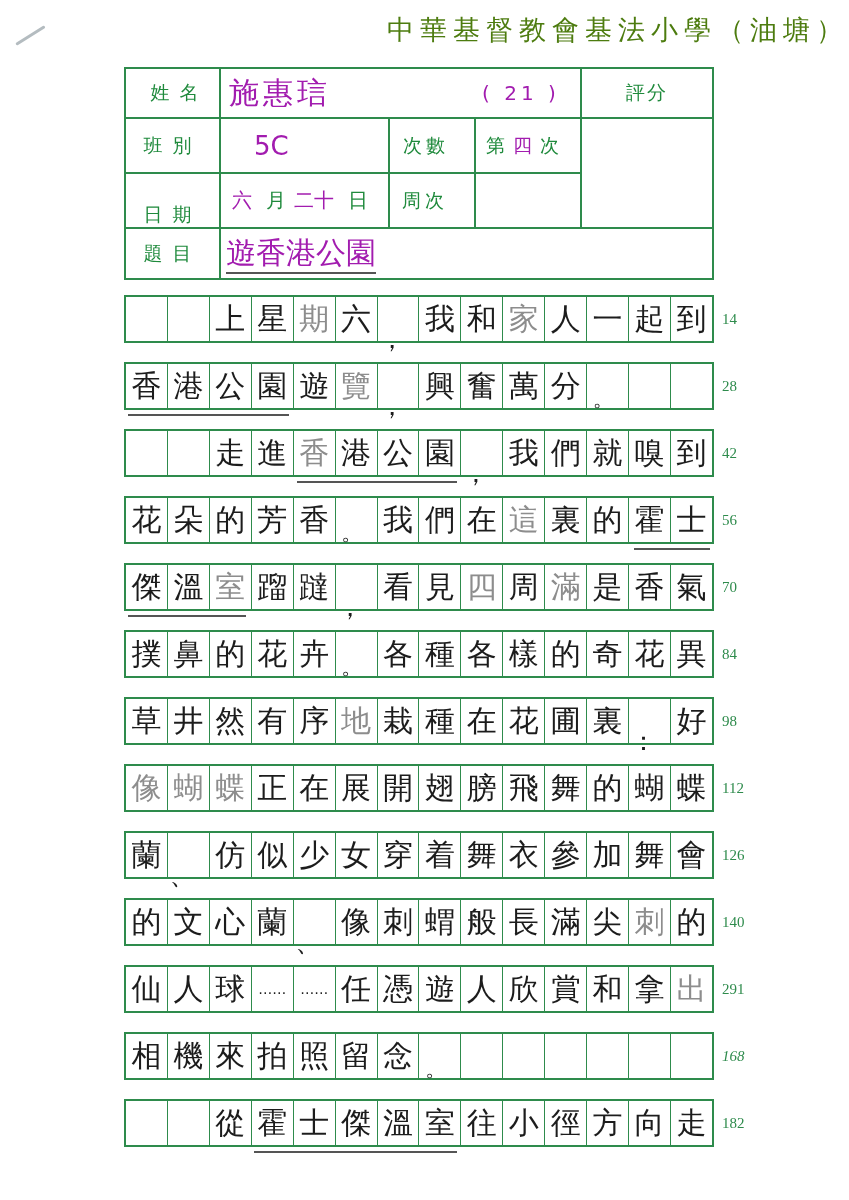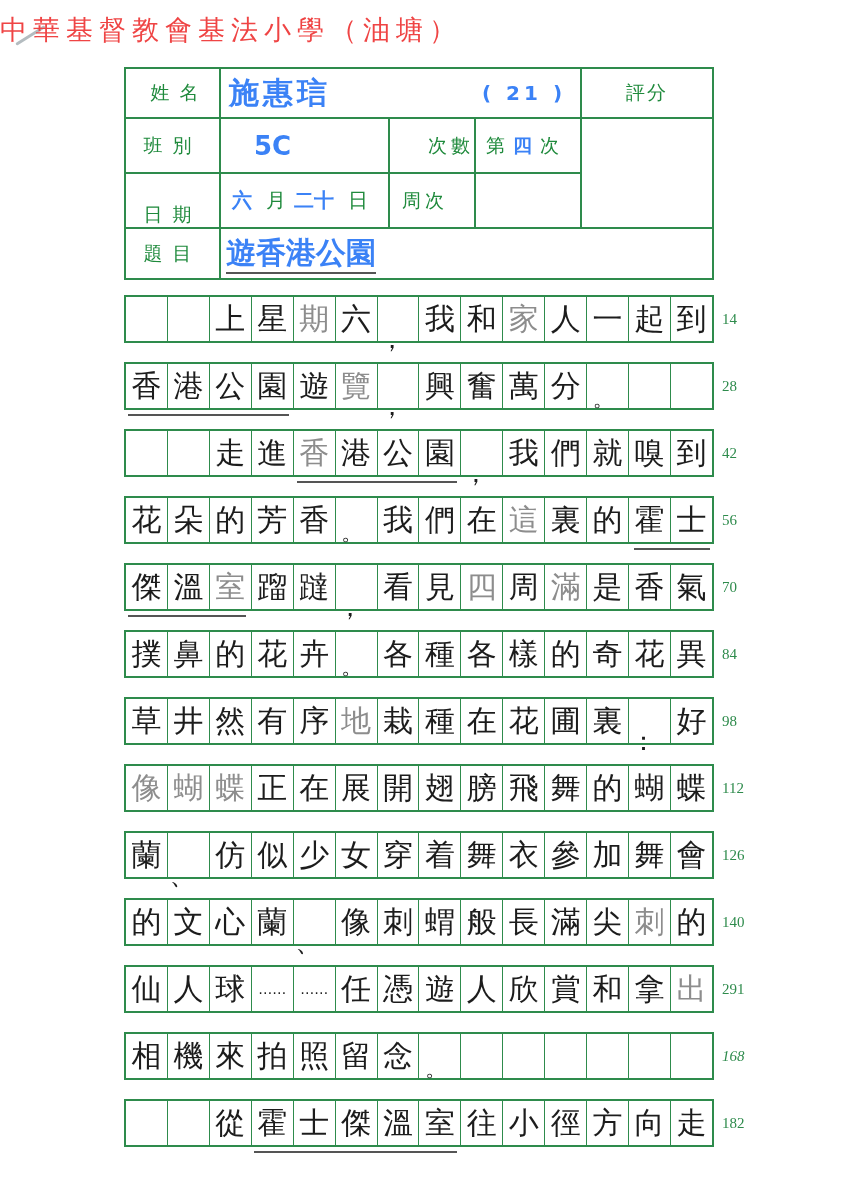--- a/index.html
+++ b/index.html
@@ -23,22 +23,22 @@
       background: #b4bcc0;
       transform: rotate(-32deg);
       transform-origin: left center;
       border-radius: 2px;
     }
     .school-title {
       position: absolute;
       left: 0;
       width: 849px;
       top: 12px;
-      text-align: left;
-      color: #ef4444;
+      text-align: right;
+      color: #4d7c0f;
       font-family: "DejaVu Serif", serif;
       font-size: 27px;
       letter-spacing: 6px;
       white-space: nowrap;
     }
     
     .info-table {
       position: absolute;
       left: 124px;
       top: 67px;
@@ -56,23 +56,23 @@
     .line-h { position: absolute; height: 2px; background: #2e8b4c; }
     .line-v { position: absolute; width: 2px; background: #2e8b4c; }
     .label {
       color: #1f8a3c;
       font-family: "DejaVu Serif", serif;
       font-size: 19px;
       letter-spacing: 10px;
       justify-content: center;
     }
     .hand {
-      color: #3b82f6;
+      color: #a21caf;
       font-family: "DejaVu Sans", sans-serif;
-      font-weight: 700;
+      font-weight: 400;
     }
     .printed-green {
       color: #1f8a3c;
       font-family: "DejaVu Serif", serif;
     }
 
     
     .grid {
       position: absolute;
       left: 124px;
@@ -153,21 +153,21 @@
   <div class="line-v" style="left:262px; top:48px; height:110px;"></div>
   <div class="line-v" style="left:348px; top:48px; height:110px;"></div>
 
   <div class="cell label" style="left:0; top:0; width:107px; height:48px;">姓名</div>
   <div class="cell hand" style="left:103px; top:0; width:220px; height:48px; font-size:30px; letter-spacing:4px;">施惠琂</div>
   <div class="cell hand" style="left:356px; top:0; width:96px; height:48px; font-size:20px; letter-spacing:4px;">( 21 )</div>
   <div class="cell label" style="left:456px; top:0; width:130px; height:48px; letter-spacing:2px;">評分</div>
 
   <div class="cell label" style="left:0; top:50px; width:93px; height:53px;">班別</div>
   <div class="cell hand" style="left:128px; top:50px; width:130px; height:53px; font-size:26px;">5C</div>
-  <div class="cell label" style="left:264px; top:50px; width:84px; height:53px; letter-spacing:4px; justify-content:flex-end; padding-right:0;">次數</div>
+  <div class="cell label" style="left:264px; top:50px; width:84px; height:53px; letter-spacing:4px; justify-content:flex-end; padding-right:25px;">次數</div>
   <div class="cell" style="left:350px; top:50px; width:104px; height:53px; font-size:19px; gap:8px; padding-left:10px;">
     <span class="printed-green">第</span>
     <span class="hand">四</span>
     <span class="printed-green">次</span>
   </div>
   <div class="cell" style="left:456px; top:50px; width:130px; height:108px;"></div>
 
   <div class="cell label" style="left:0; top:122px; width:93px; height:47px;">日期</div>
   <div class="cell" style="left:106px; top:105px; width:156px; height:53px; font-size:20px; gap:14px;">
     <span class="hand">六</span>

